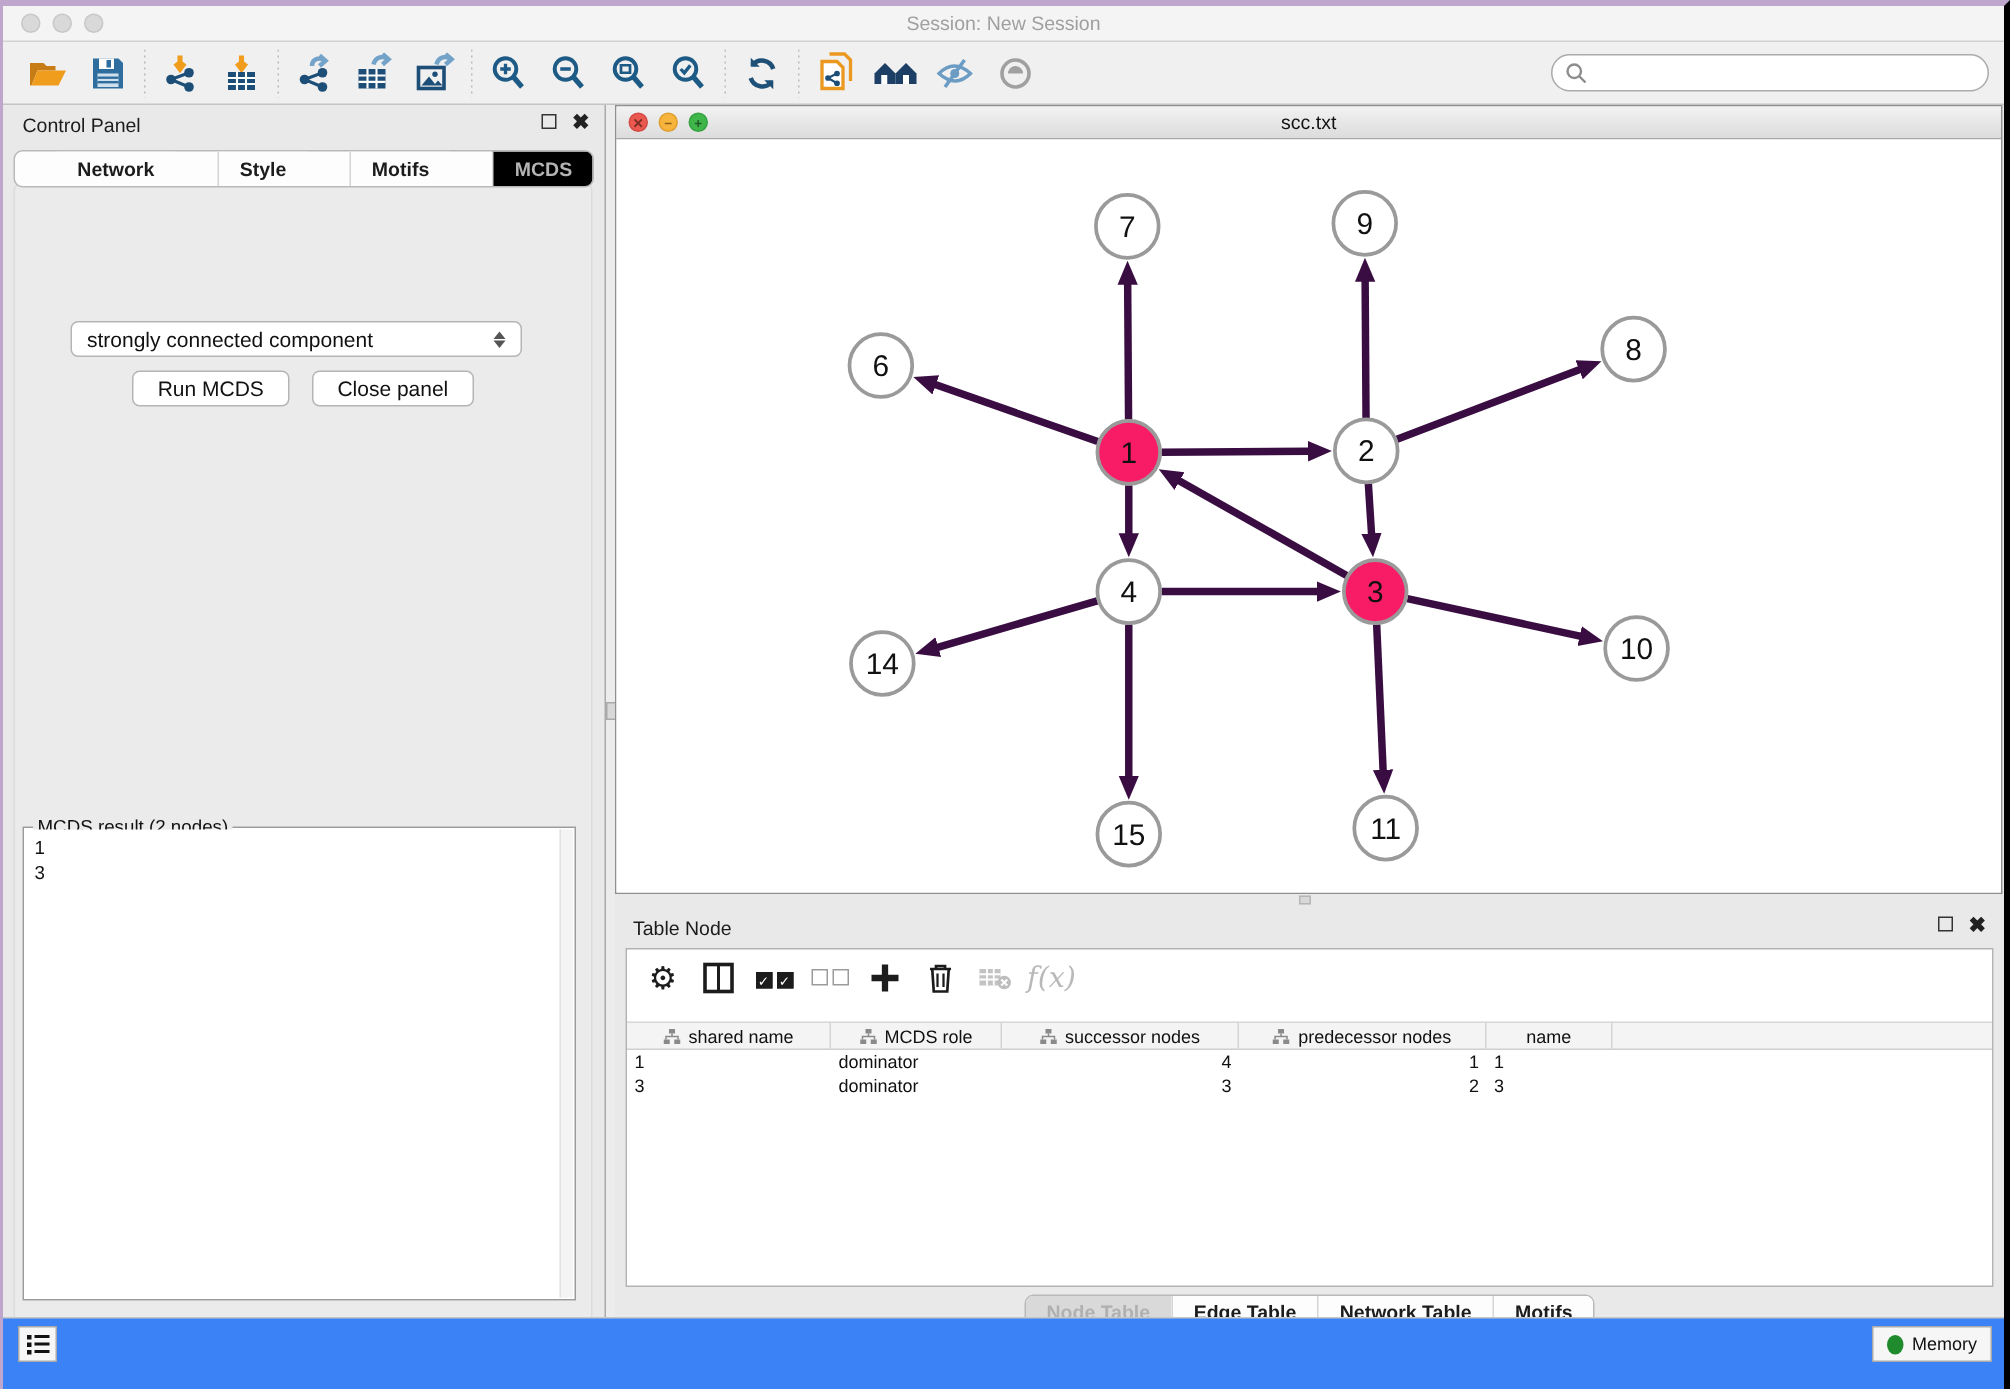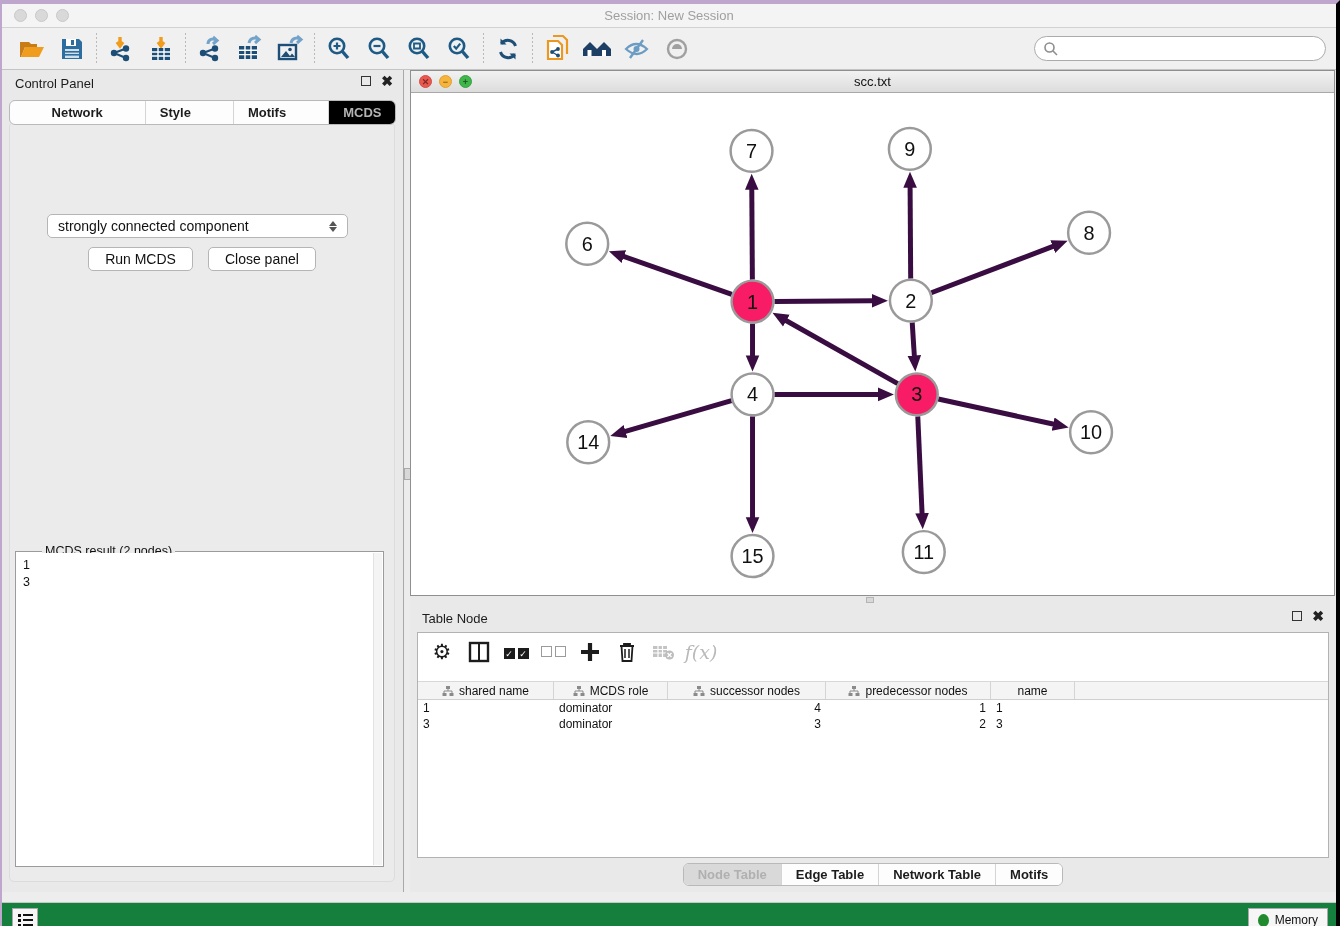--- a/index.html
+++ b/index.html
@@ -68,21 +68,21 @@
   .stepper .up { border-bottom:5px solid #555; }
   .stepper .down { border-top:5px solid #555; }
   .cp-buttons { position:absolute; left:0; right:0; top:124px; display:flex; justify-content:center; gap:15px; }
   .btn { background:#fff; border:1px solid #b5b5b5; border-radius:5px; height:24px;
          padding:0 16px; font-size:14px; color:#111; display:flex; align-items:center; cursor:pointer;
          font-family:"Liberation Sans", sans-serif; }
 
   .mcds-fieldset { position:absolute; left:5px; right:10px; top:428px; bottom:14px;
                    border:1px solid #9b9b9b; background:#fff; }
   .mcds-legend { position:absolute; left:6px; top:-8px; background:#ebebeb; padding:0 3px;
-                 font-size:12.5px; color:#111;margin-left:20px; }
+                 font-size:12.5px; color:#111; }
   .mcds-text { position:absolute; inset:1px 10px 1px 1px; background:#fff; padding:4px 6px;
                font-size:12.5px; color:#111; line-height:17px; }
   .mcds-scroll { position:absolute; top:1px; bottom:1px; right:1px; width:9px; background:#f4f4f4;
                  border-left:1px solid #e2e2e2; }
 
   
   .right-col { position:absolute; left:408px; right:0; top:0; bottom:0; }
 
   
   .net-window { position:absolute; left:0; right:1px; top:0; height:526px;
@@ -130,21 +130,21 @@
   .t-row { display:flex; height:16px; align-items:center; background:#fff; }
   .t-cell { font-size:12px; color:#111; padding:0 5px; overflow:hidden; white-space:nowrap; }
 
   .tp-tabs { position:absolute; left:0; right:0; bottom:6px; display:flex; justify-content:center; }
   .tp-tab { padding:3px 14px; font-size:13px; font-weight:bold; color:#1c1c1c; background:#fdfdfd;
             border-left:1px solid #d5d5d5; cursor:pointer; }
   .tp-tab:first-child { border-left:none; }
   .tp-tab.active { background:#d9d9d9; color:#b0b0b0; }
 
   
-  .statusbar { position:absolute; left:0; right:0; bottom:0; height:24px; background:#15803d;
+  .statusbar { position:absolute; left:0; right:0; bottom:0; height:48px; background:#3b82f6;
                border-top:1px solid #c6c6c6; }
   .task-btn { position:absolute; left:10px; top:5px; width:26px; height:24px; background:#f6f6f6;
               border:1px solid #a9a9a9; display:flex; align-items:center; justify-content:center; cursor:pointer; }
   .memory-btn { position:absolute; right:8px; top:5px; height:24px; background:#f6f6f6;
                 border:1px solid #a9a9a9; display:flex; align-items:center; gap:6px;
                 padding:0 9px; font-size:12px; color:#111; cursor:pointer; }
   .memory-dot { width:11px; height:13px; border-radius:50%; background:#1f8b2c; }
 
   .list-glyph { display:flex; flex-direction:column; gap:2px; }
   .list-glyph i { display:flex; gap:2px; align-items:center; }

